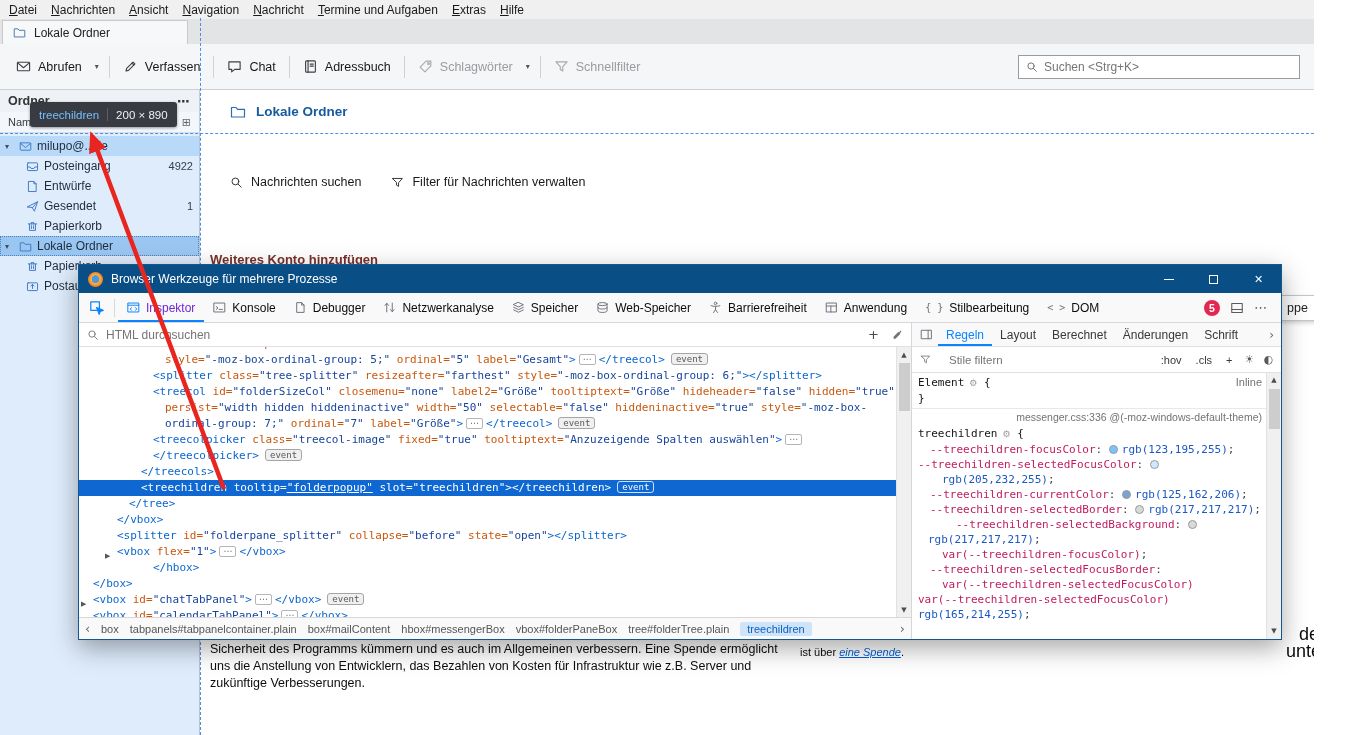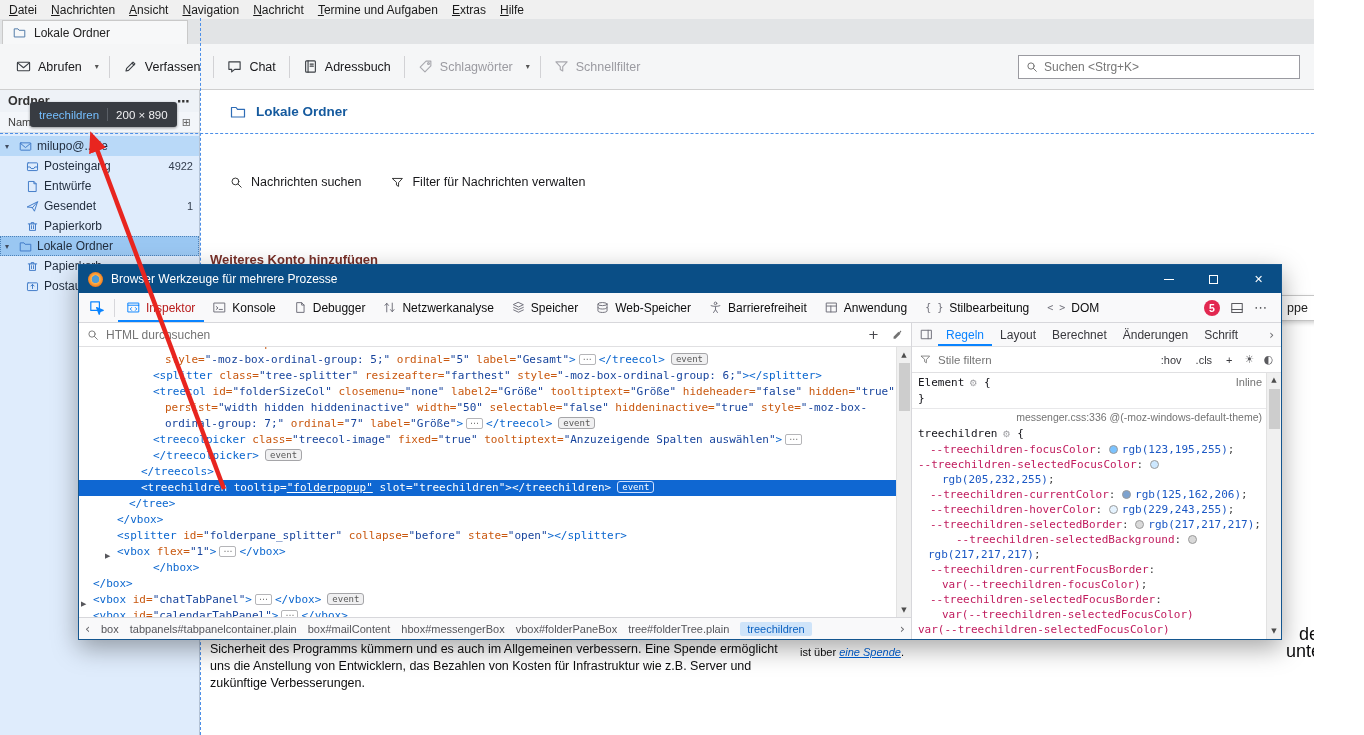--- a/index.html
+++ b/index.html
@@ -75,21 +75,21 @@
 .tbx-winbtns{margin-left:auto;display:flex;height:100%}
 .tbx-winbtn{width:45px;display:flex;align-items:center;justify-content:center;color:#fff;font-size:11px}
 .wb-min{width:10px;height:1px;background:#fff;display:inline-block}
 .wb-max{width:9px;height:9px;border:1px solid #fff;display:inline-block}
 .tbx-toolbar{height:30px;background:#f9f9fa;border-bottom:1px solid #d7d7db;display:flex;align-items:center;flex:none;padding:0 4px;overflow:hidden}
 .tbx-picker{width:16px;height:16px;color:#0a84ff;margin:0 6px}
 .tbx-tsep{width:1px;height:18px;background:#d7d7db;margin:0 3px}
 .tbx-tabs{display:flex;height:100%}
 .tbx-tab{display:flex;align-items:center;gap:6px;padding:0 9px;height:100%;font-size:12px;color:#0c0c0d;position:relative;white-space:nowrap}
 .tbx-tab .icon{width:13px;height:13px;color:#70707a}
-.tbx-tab.active{color:#b91c1c}
+.tbx-tab.active{color:#6d28d9}
 .tbx-tab.active .icon,.tbx-tab.active .text-icon{color:#0a84ff}
 .tbx-tab.active::after{content:"";position:absolute;left:0;right:0;bottom:0;height:2px;background:#0a84ff}
 .text-icon{font-size:10px;color:#70707a;font-family:"DejaVu Sans Mono",monospace;white-space:nowrap}
 .tbx-right{margin-left:auto;display:flex;align-items:center;gap:10px;padding-right:9px}
 .err-badge{min-width:16px;height:16px;border-radius:8px;background:#e22850;color:#fff;font-size:10.5px;display:flex;align-items:center;justify-content:center;padding:0 4px;font-weight:bold}
 .tbx-iconbtn{width:14px;height:14px;color:#5a5a5e}
 .meatball{color:#5a5a5e;font-size:13px;letter-spacing:1px}
 .tbx-body{flex:1;display:flex;min-height:0}
 .tbx-left{width:832px;display:flex;flex-direction:column;min-width:0}
 .tbx-searchrow{height:24px;border-bottom:1px solid #e0e0e2;display:flex;align-items:center;gap:7px;padding:0 8px;flex:none;background:#fff}
@@ -124,21 +124,21 @@
 
 
 .tbx-rules{flex:1;border-left:1px solid #d7d7db;display:flex;flex-direction:column;min-width:0}
 .rules-tabs{height:24px;background:#f9f9fa;border-bottom:1px solid #e0e0e2;display:flex;align-items:center;font-size:12px;color:#38383d;padding:0 3px;flex:none}
 .rt-toggle{width:13px;height:13px;color:#70707a;margin:0 5px}
 .rtabs{display:flex;height:100%}
 .rtab{padding:0 8px;height:100%;display:flex;align-items:center;position:relative;white-space:nowrap}
 .rtab.active{color:#0a84ff}
 .rtab.active::after{content:"";position:absolute;left:0;right:0;bottom:0;height:2px;background:#0a84ff}
 .rtab-overflow{margin-left:auto;color:#6a6a6e;font-size:12px;padding-right:4px}
-.rules-filterrow{height:26px;border-bottom:1px solid #e0e0e2;display:flex;align-items:center;gap:7px;padding:0 8px;background:#fff;flex:none}
+.rules-filterrow{height:26px;border-bottom:1px solid #e0e0e2;display:flex;align-items:center;gap:18px;padding:0 8px;background:#fff;flex:none}
 .rules-filterrow .icon{width:11px;height:11px;color:#737373}
 .rules-filterrow .tbx-input{font-size:11.5px}
 .rf-right{margin-left:auto;display:flex;align-items:center;gap:9px;color:#38383d;font-size:11px}
 .rf-btn{padding:1px 3px}
 .rf-ic{color:#5a5a5e;font-size:11px}
 .rules-content{flex:1;position:relative;overflow:hidden;background:#fff;font-family:"DejaVu Sans Mono",monospace;font-size:11px;line-height:15px}
 .rules-view{position:absolute;left:0;top:2px;right:15px}
 .r-line{padding-left:6px;white-space:nowrap}
 .rk-sel,.rk-brace{color:#14141a}
 .rk-prop{color:#c01b5d}
@@ -614,25 +614,23 @@
         <div class="rules-content">
           <div class="rules-view">
               <div class="r-line"><span class="r-right">Inline</span><span class="rk-sel">Element</span><span class="rk-gear">⚙</span><span class="rk-brace"> {</span></div>
               <div class="r-line"><span class="rk-brace">}</span></div>
               <div class="r-source">messenger.css:336 @(-moz-windows-default-theme)</div>
               <div class="r-line"><span class="rk-sel">treechildren</span><span class="rk-gear">⚙</span><span class="rk-brace"> {</span></div>
               <div class="r-line" style="padding-left: 18px;"><span class="rk-prop">--treechildren-focusColor</span><span class="rk-punct">: </span><span class="rk-swatch" style="background: rgb(123, 195, 255);"></span><span class="rk-val">rgb(123,195,255)</span><span class="rk-punct">;</span></div>
               <div class="r-line" style=""><span class="rk-prop">--treechildren-selectedFocusColor</span><span class="rk-punct">: </span><span class="rk-swatch" style="background: rgb(205, 232, 255);"></span></div>
               <div class="r-line" style="padding-left: 30px;"><span class="rk-val">rgb(205,232,255)</span><span class="rk-punct">;</span></div>
               <div class="r-line" style="padding-left: 18px;"><span class="rk-prop">--treechildren-currentColor</span><span class="rk-punct">: </span><span class="rk-swatch" style="background: rgb(125, 162, 206);"></span><span class="rk-val">rgb(125,162,206)</span><span class="rk-punct">;</span></div>
-              <div class="r-line" style="padding-left: 18px;"><span class="rk-prop">--treechildren-hoverColor</span><span class="rk-punct">: </span><span class="rk-swatch" style="background: rgb(229, 243, 255);"></span><span class="rk-val">rgb(229,243,255)</span><span class="rk-punct">;</span></div>
               <div class="r-line" style="padding-left: 18px;"><span class="rk-prop">--treechildren-selectedBorder</span><span class="rk-punct">: </span><span class="rk-swatch" style="background: rgb(217, 217, 217);"></span><span class="rk-val">rgb(217,217,217)</span><span class="rk-punct">;</span></div>
               <div class="r-line" style="padding-left: 18px; margin-left: 26px;"><span class="rk-prop">--treechildren-selectedBackground</span><span class="rk-punct">: </span><span class="rk-swatch" style="background: rgb(217, 217, 217);"></span></div>
               <div class="r-line" style="padding-left: 16px;"><span class="rk-val">rgb(217,217,217)</span><span class="rk-punct">;</span></div>
-              <div class="r-line" style="padding-left: 18px;"><span class="rk-prop">--treechildren-currentFocusBorder</span><span class="rk-punct">:</span></div>
               <div class="r-line" style="padding-left: 30px;"><span class="rk-var">var(--treechildren-focusColor)</span><span class="rk-punct">;</span></div>
               <div class="r-line" style="padding-left: 18px;"><span class="rk-prop">--treechildren-selectedFocusBorder</span><span class="rk-punct">:</span></div>
               <div class="r-line" style="padding-left: 30px;"><span class="rk-var">var(--treechildren-selectedFocusColor)</span></div>
               <div class="r-line"><span class="rk-var">var(--treechildren-selectedFocusColor)</span></div>
               <div class="r-line"><span class="rk-val">rgb(165,214,255)</span><span class="rk-punct">;</span></div>
             </div>
           <div class="m-scrollbar">
             <span class="sb-arrow glyph" style="top:0">▲</span>
             <span class="sb-thumb" style="top:16px;height:40px"></span>
             <span class="sb-arrow glyph" style="bottom:0">▼</span>

